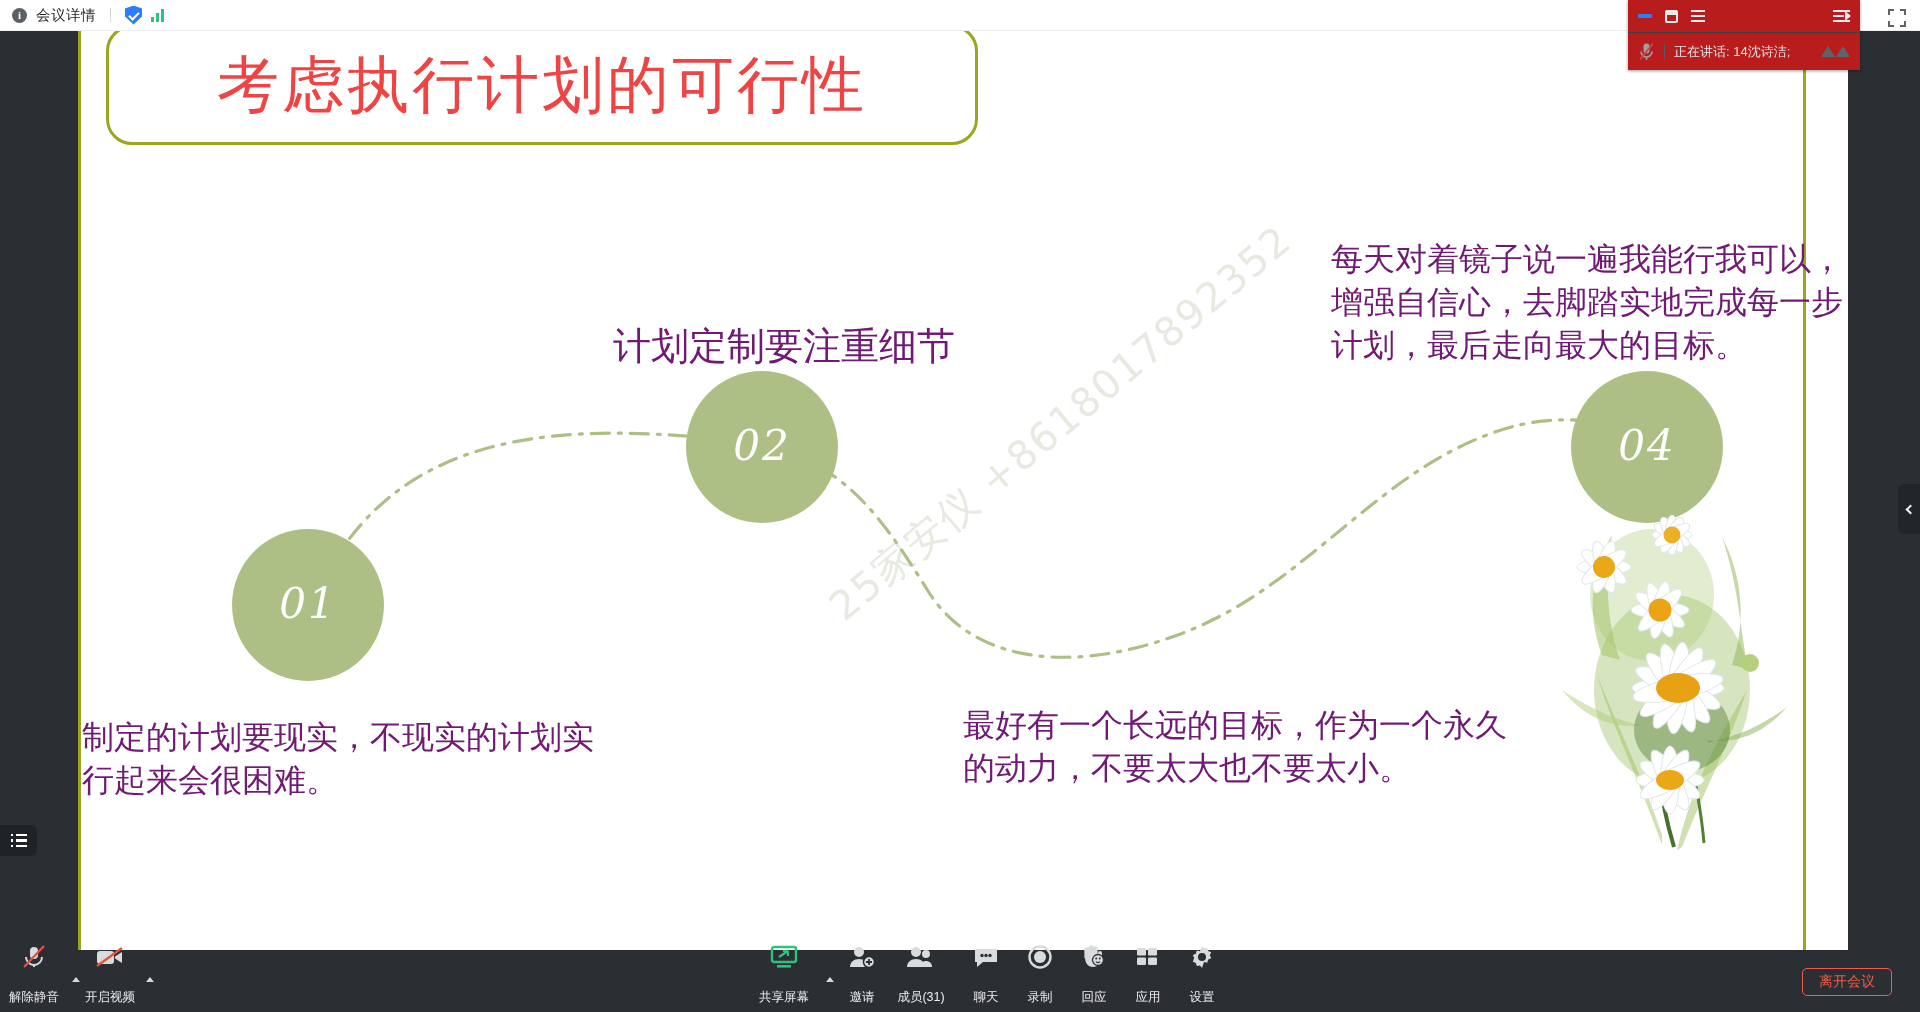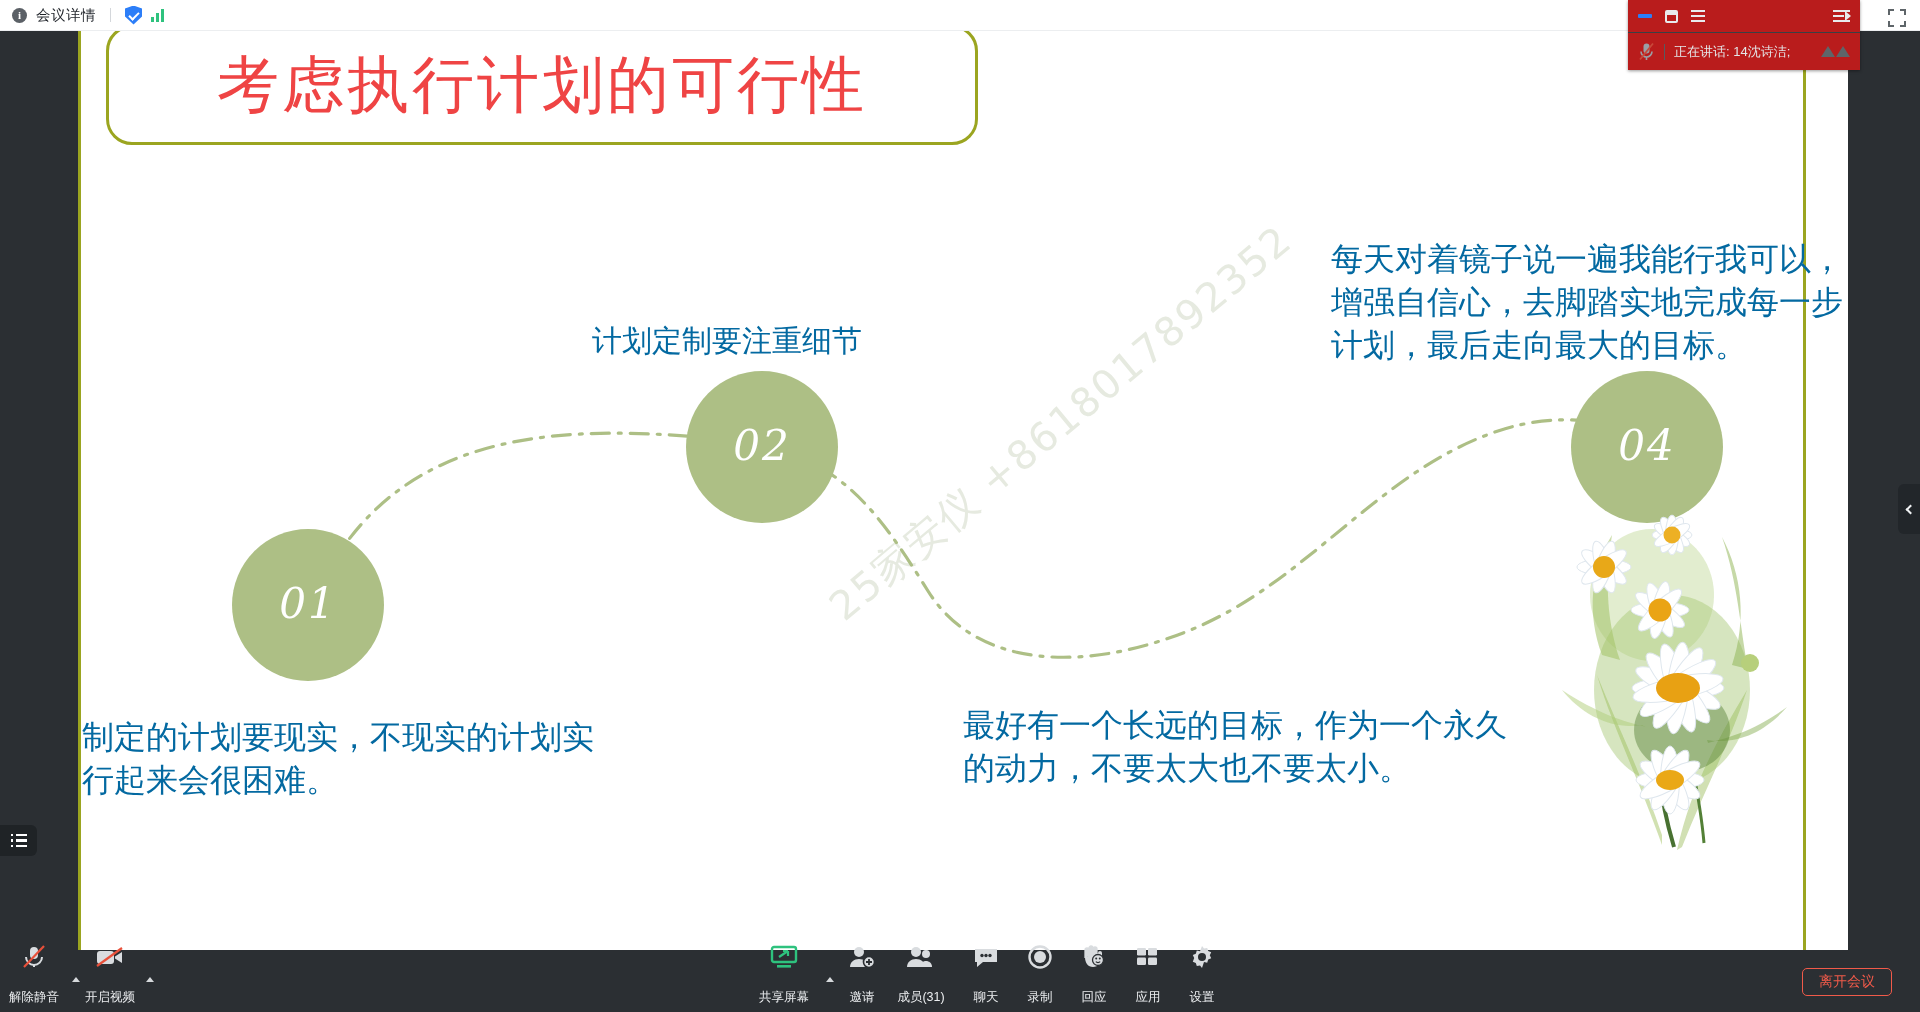--- a/index.html
+++ b/index.html
@@ -106,25 +106,25 @@
     font-size: 42px; color: #ffffff; font-style: italic;
     font-family: "DejaVu Serif", serif; letter-spacing: 2px;
     transform: translateY(-2px);
   }
   #node1 { left: 154px; top: 498px; width: 152px; height: 152px; }
   #node2 { left: 608px; top: 340px; width: 152px; height: 152px; }
   #node3 { left: 1053px; top: 490px; width: 152px; height: 152px; }
   #node4 { left: 1493px; top: 340px; width: 152px; height: 152px; }
 
   .cap {
-    position: absolute; color: #0369a1; font-size: 32px; line-height: 1.35;
+    position: absolute; color: #701a75; font-size: 32px; line-height: 1.35;
     font-family: "DejaVu Sans", sans-serif;
   }
   #cap1 { left: 4px; top: 685px; width: 540px; }
-  #cap2 { left: 514px; top: 290px; width: 420px; font-size: 30px; }
+  #cap2 { left: 535px; top: 290px; width: 420px; font-size: 38px; }
   #cap3 { left: 885px; top: 673px; width: 560px; }
   #cap4 { left: 1253px; top: 207px; width: 520px; }
 
   
   .float-panel {
     position: absolute; right: 60px; top: 0; width: 232px; z-index: 60;
     background: #b91c1c; box-shadow: 0 1px 3px rgba(0,0,0,.4);
   }
   .fp-row1 {
     height: 33px; display: flex; align-items: center; padding: 0 10px;

